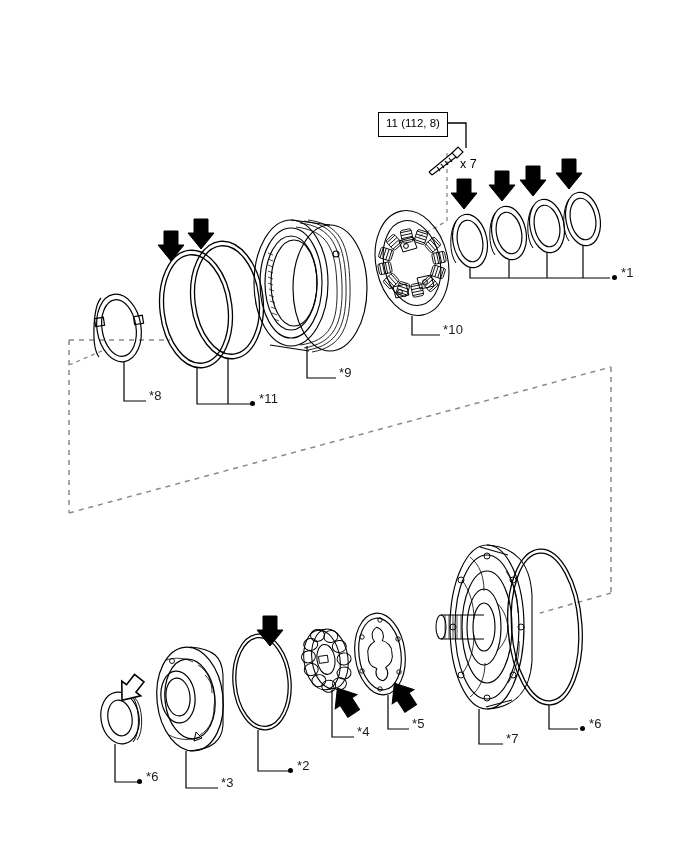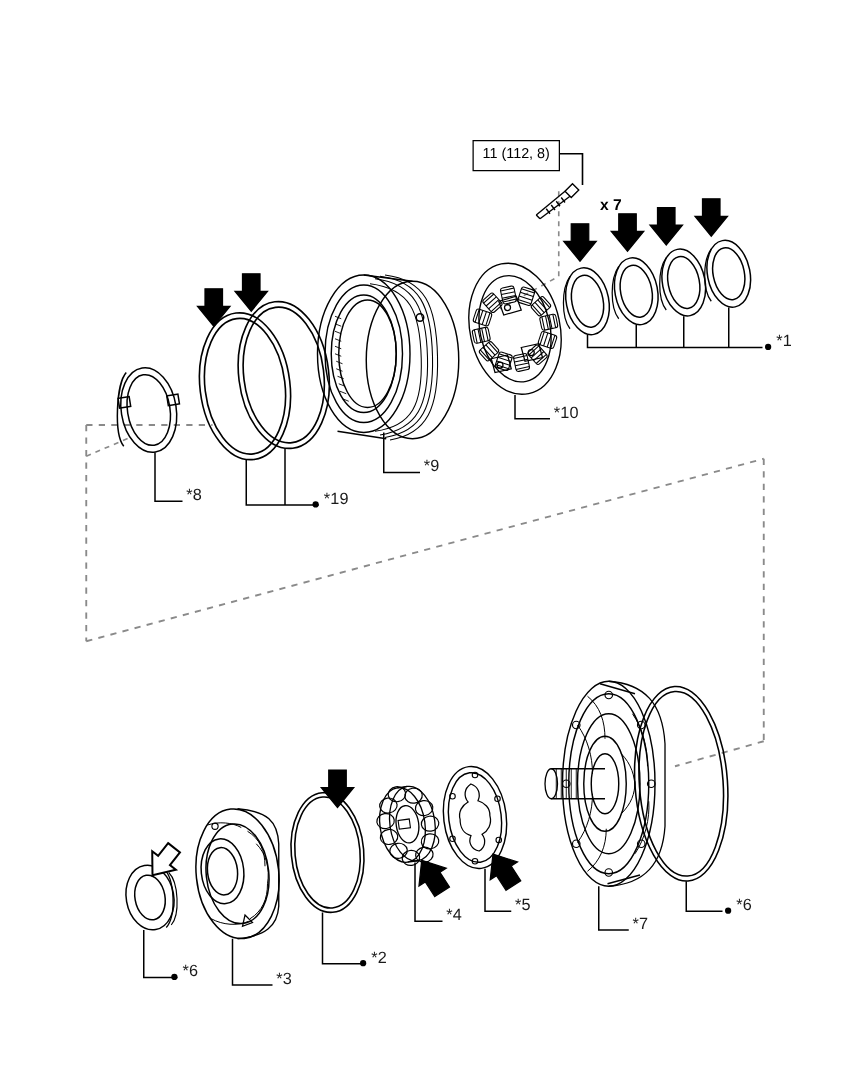--- a/index.html
+++ b/index.html
@@ -355,30 +355,30 @@
       </g>
       <g transform="translate(130,655) rotate(38)">
         <use href="#hollowArrow"></use>
       </g>
     </g>
   </g>
 </svg>
 
 <div class="torque" style="left:378px;top:77px;">11 (112, 8)</div>
 
-<div class="xlab" style="left:480px;top:123px;font-weight:bold;">x 7</div>
+<div class="xlab" style="left:460px;top:123px;">x 7</div>
 
 <div class="dot" style="left:612px;top:240px;"></div>
 <div class="lbl" style="left:621px;top:231px;">*1</div>
 
 <div class="lbl" style="left:443px;top:288px;text-align:right;">*10</div>
 <div class="lbl" style="left:339px;top:331px;">*9</div>
 
 <div class="dot" style="left:250px;top:366px;"></div>
-<div class="lbl" style="left:259px;top:357px;">*19</div>
+<div class="lbl" style="left:259px;top:357px;">*11</div>
 
 <div class="lbl" style="left:149px;top:354px;">*8</div>
 
 <div class="dot" style="left:137px;top:744px;"></div>
 <div class="lbl" style="left:146px;top:735px;">*6</div>
 
 <div class="lbl" style="left:221px;top:741px;">*3</div>
 
 <div class="dot" style="left:288px;top:733px;"></div>
 <div class="lbl" style="left:297px;top:724px;">*2</div>

